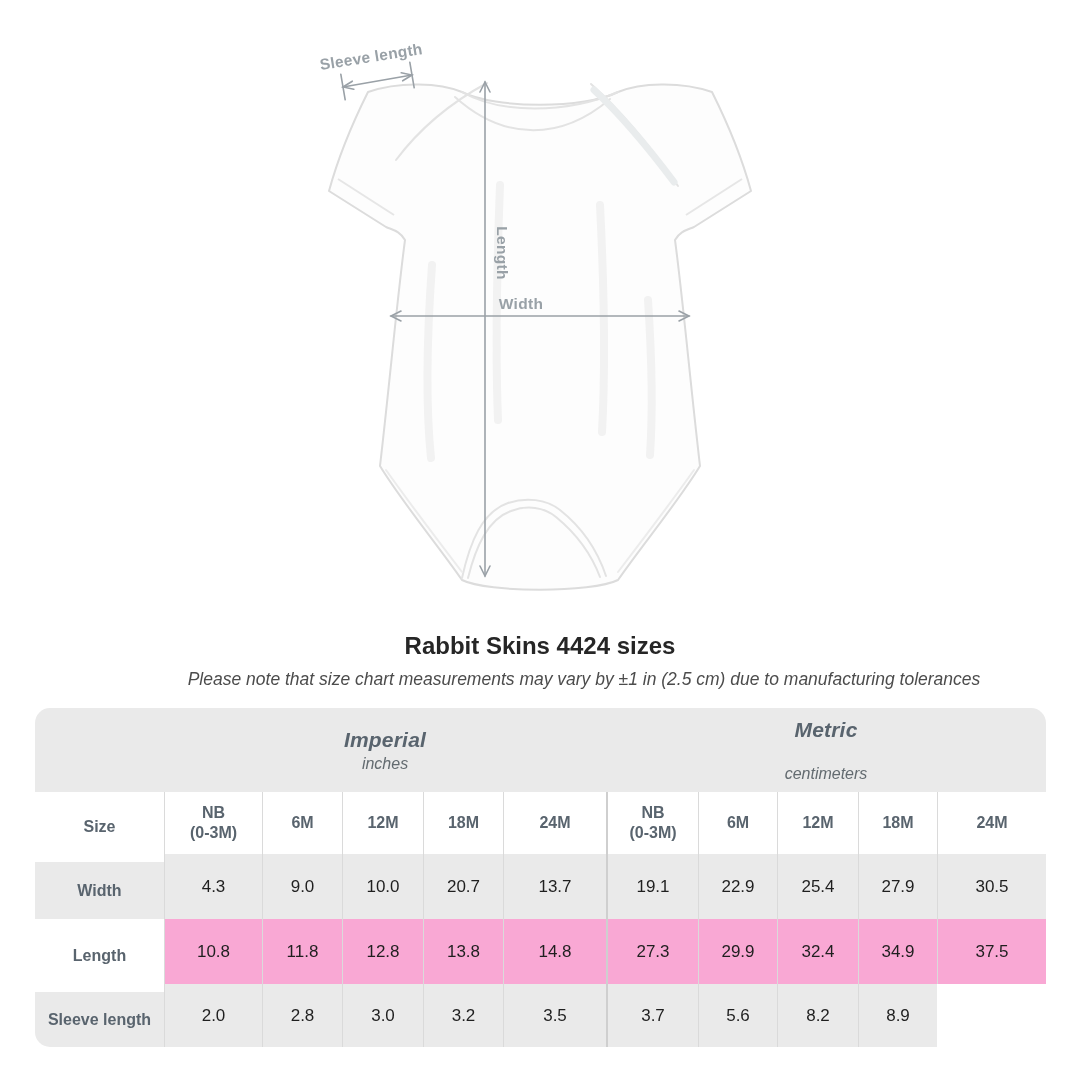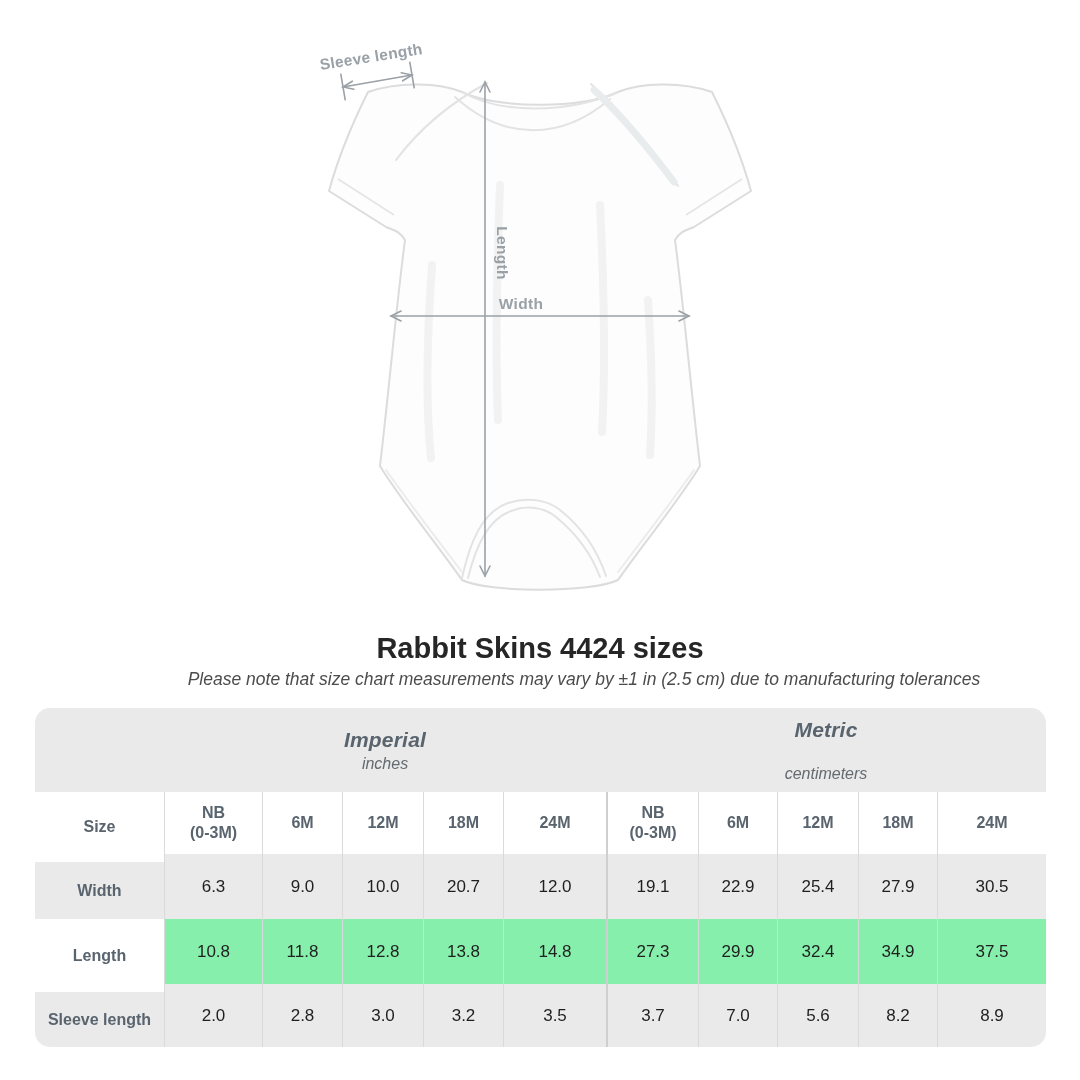--- a/index.html
+++ b/index.html
@@ -12,21 +12,21 @@
   }
   
   .diagram{position:absolute;left:0;top:0;}
   .dim-label{
     font-family:"Liberation Sans",sans-serif;
     font-size:15.5px;font-weight:bold;fill:#99a1a7;letter-spacing:.3px;
   }
   
   .title{
     position:absolute;left:0;top:632px;width:1080px;
-    text-align:center;font-size:29px;font-weight:bold;color:#262626;
+    text-align:center;font-size:24px;font-weight:bold;color:#262626;
   }
   .subtitle{
     position:absolute;left:0;top:669px;width:1080px;
     text-align:center;font-size:17.5px;font-style:italic;color:#4c4c4c;padding-left:44px;
   }
   
   .chart{
     position:absolute;left:35px;top:708px;width:1011px;height:339px;
     display:grid;
     grid-template-columns:129px 98px 80px 81px 80px 103px 92px 79px 81px 79px 109px;
@@ -36,21 +36,21 @@
   .chart > div{display:flex;align-items:center;justify-content:center;}
   .uh{background:#eaeaea;}
   .unit-cell{flex-direction:column;gap:3px;background:#eaeaea;}
   .unit-name{font-size:21px;font-weight:bold;font-style:italic;color:#59646e;letter-spacing:.2px;}
   .unit-sub{font-size:16px;font-style:italic;color:#636b70;}
   .hcell{
     font-size:16px;font-weight:bold;color:#59646e;background:#ffffff;
     white-space:pre-line;text-align:center;line-height:1.25;
   }
   .lcell{font-size:16px;font-weight:bold;color:#59646e;background:#ffffff;margin-top:8px;}
-  .vcell{font-size:17px;color:#1f1f1f;background:#86efac;}
+  .vcell{font-size:17px;color:#1f1f1f;background:#f9a8d4;}
   .gray{background:#eaeaea;}
   .sep{border-left:1px solid #dadada;}
   .sep2{border-left:2px solid #cfcfcf;}
   .span-imp{grid-column:2 / span 5;}
   .span-met{grid-column:7 / span 5;gap:23px;}
 </style>
 </head>
 <body>
 
 <div class="page">
@@ -148,25 +148,25 @@
     <div class="hcell sep">18M</div>
     <div class="hcell sep">24M</div>
     <div class="hcell sep2">NB
 (0-3M)</div>
     <div class="hcell sep">6M</div>
     <div class="hcell sep">12M</div>
     <div class="hcell sep">18M</div>
     <div class="hcell sep">24M</div>
 
     <div class="lcell gray">Width</div>
-    <div class="vcell gray sep">6.3</div>
+    <div class="vcell gray sep">4.3</div>
     <div class="vcell gray sep">9.0</div>
     <div class="vcell gray sep">10.0</div>
     <div class="vcell gray sep">20.7</div>
-    <div class="vcell gray sep">12.0</div>
+    <div class="vcell gray sep">13.7</div>
     <div class="vcell gray sep2">19.1</div>
     <div class="vcell gray sep">22.9</div>
     <div class="vcell gray sep">25.4</div>
     <div class="vcell gray sep">27.9</div>
     <div class="vcell gray sep">30.5</div>
 
     <div class="lcell">Length</div>
     <div class="vcell sep">10.8</div>
     <div class="vcell sep">11.8</div>
     <div class="vcell sep">12.8</div>
@@ -178,18 +178,17 @@
     <div class="vcell sep">34.9</div>
     <div class="vcell sep">37.5</div>
 
     <div class="lcell gray">Sleeve length</div>
     <div class="vcell gray sep">2.0</div>
     <div class="vcell gray sep">2.8</div>
     <div class="vcell gray sep">3.0</div>
     <div class="vcell gray sep">3.2</div>
     <div class="vcell gray sep">3.5</div>
     <div class="vcell gray sep2">3.7</div>
-    <div class="vcell gray sep">7.0</div>
     <div class="vcell gray sep">5.6</div>
     <div class="vcell gray sep">8.2</div>
     <div class="vcell gray sep">8.9</div>
   </div>
 </div>
 
 </body></html>

